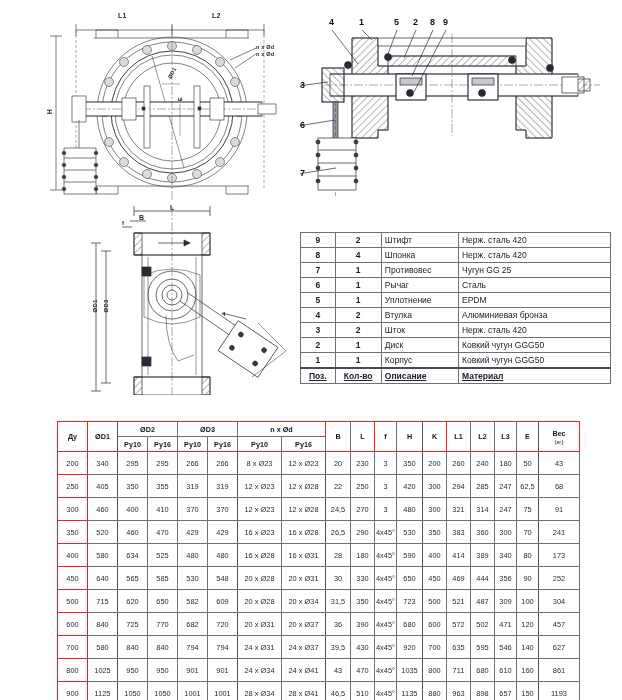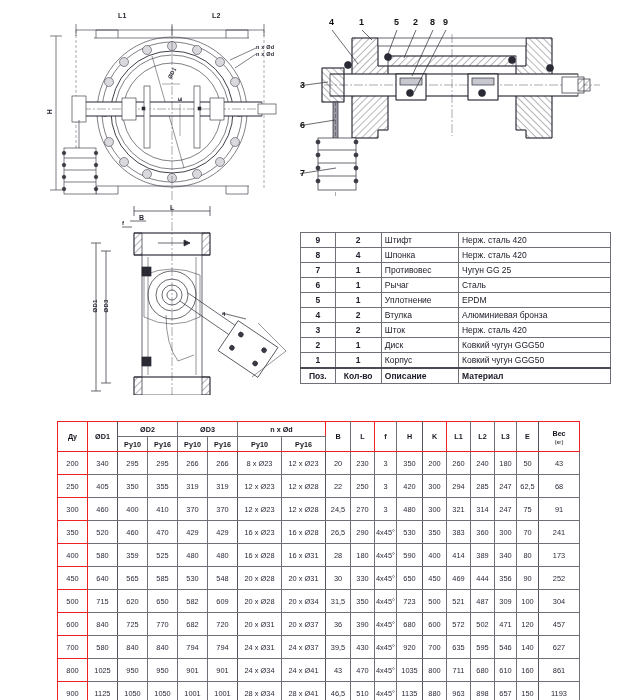--- a/index.html
+++ b/index.html
@@ -21,21 +21,21 @@
     border-collapse:collapse;font-size:8.5px;
   }
   #parts-table td{
     border:1px solid #6f6f78;padding:1px 3px;height:12px;
     color:#20202c;white-space:nowrap;
   }
   #parts-table td.pos{width:30px;text-align:center;font-weight:bold;}
   #parts-table td.qty{width:42px;text-align:center;font-weight:bold;}
   #parts-table td.desc{width:76px;}
   #parts-table td.mat{width:160px;}
-  #parts-table tr.hdr td{font-weight:bold;border-top:2px solid #4a4a55;}
+  #parts-table tr.hdr td{font-weight:bold;border-top:2px solid #4a4a55;text-decoration:underline;}
 
   
   #spec-table{
     position:absolute;left:57px;top:421px;
     border-collapse:collapse;font-size:7px;table-layout:fixed;
   }
   #spec-table td,#spec-table th{
     border:1px solid #6f6f78;text-align:center;
     padding:0;height:14px;color:#2a2a3a;font-weight:normal;
   }
@@ -514,21 +514,21 @@
         <td>350</td>
         <td class="bold-c">383</td>
         <td class="bold-c">360</td>
         <td class="bold-c">300</td>
         <td class="grp-r">70</td>
         <td>241</td>
       </tr>
       <tr>
         <td class="red-l red-r red-b red-t">400</td>
         <td class="grp-r">580</td>
-        <td>359</td>
+        <td>634</td>
         <td>525</td>
         <td class="bold-c">480</td>
         <td class="bold-c grp-r">480</td>
         <td>16 x Ø28</td>
         <td class="grp-r">16 x Ø31</td>
         <td>28</td>
         <td>180</td>
         <td>4x45°</td>
         <td class="grp-r">590</td>
         <td>400</td>

